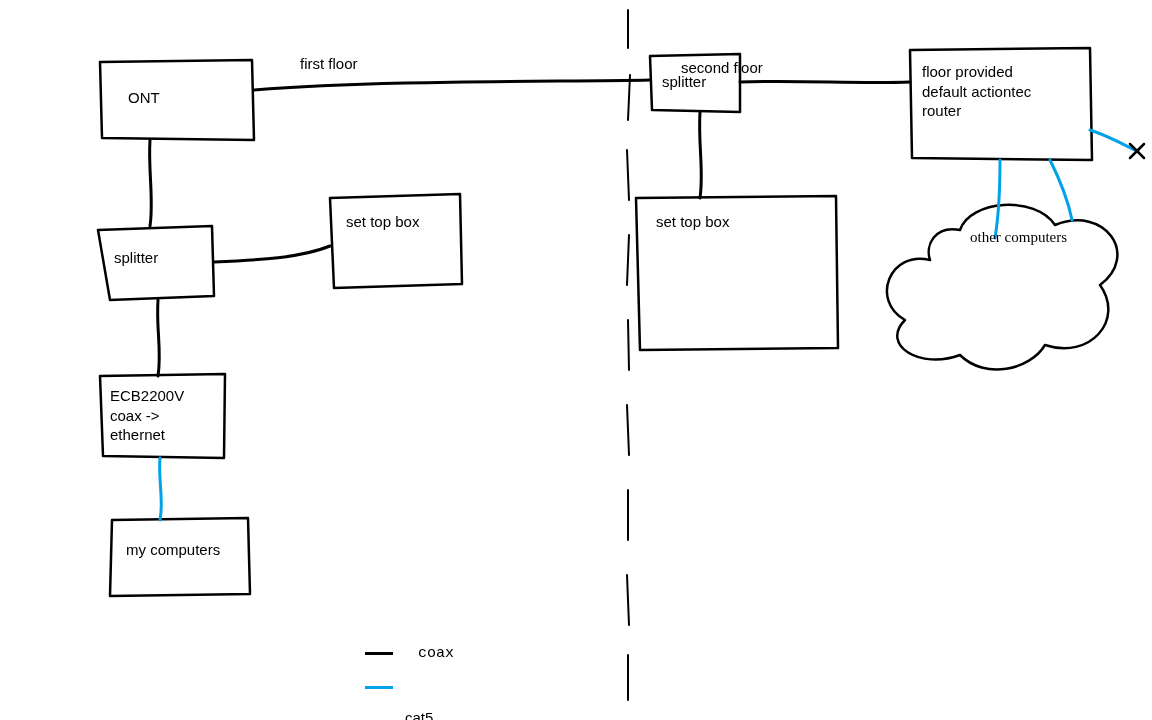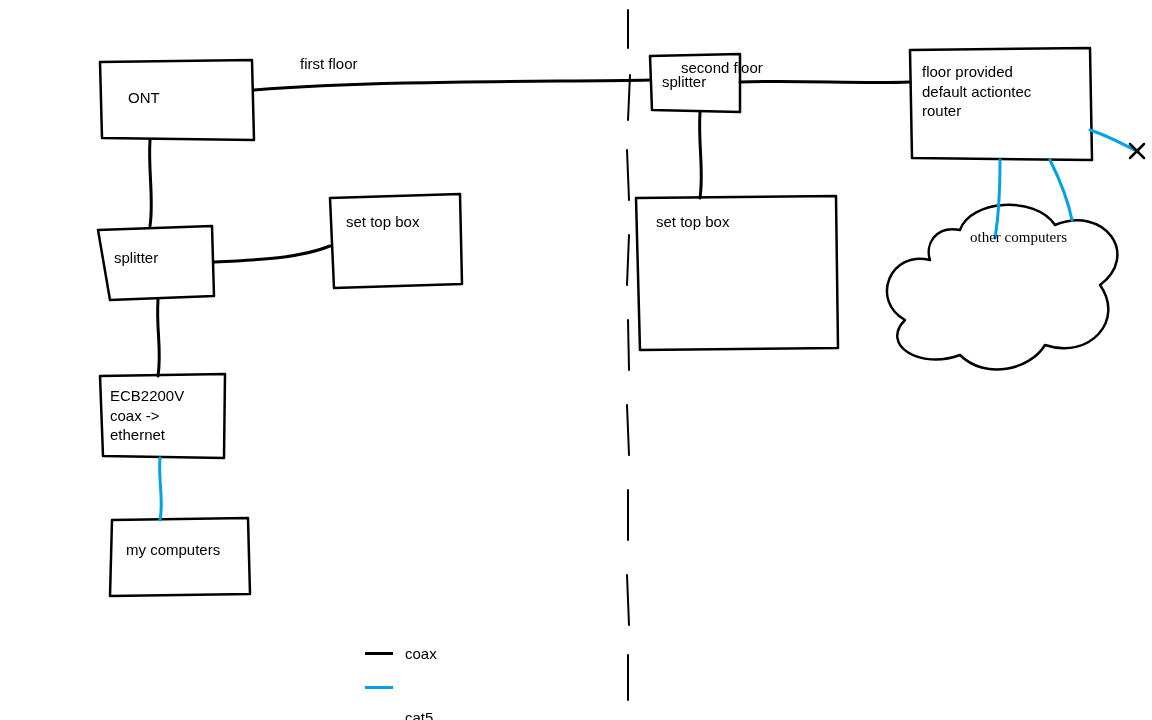--- a/index.html
+++ b/index.html
@@ -119,16 +119,16 @@
 <div class="label" style="left:126px; top:540px;">my computers</div>
 
 <div class="label" style="left:662px; top:72px;">splitter</div>
 <div class="label" style="left:656px; top:212px;">set top box</div>
 <div class="label" style="left:922px; top:62px; max-width:160px;">floor provided
 default actiontec
 router</div>
 <div class="label" style="left:970px; top:228px;font-family:Liberation Serif, serif;">other computers</div>
 
 <div class="legend-swatch" style="left:365px; top:652px; background:#000;"></div>
-<div class="label" style="left:405px; top:644px;">coax</div>
+<div class="label" style="left:418px; top:644px;font-family:Liberation Mono, monospace;">coax</div>
 
 <div class="legend-swatch" style="left:365px; top:686px; background:#00a2e8;"></div>
 <div class="label" style="left:405px; top:678px;margin-top:30px;">cat5</div>
 
 </body></html>

